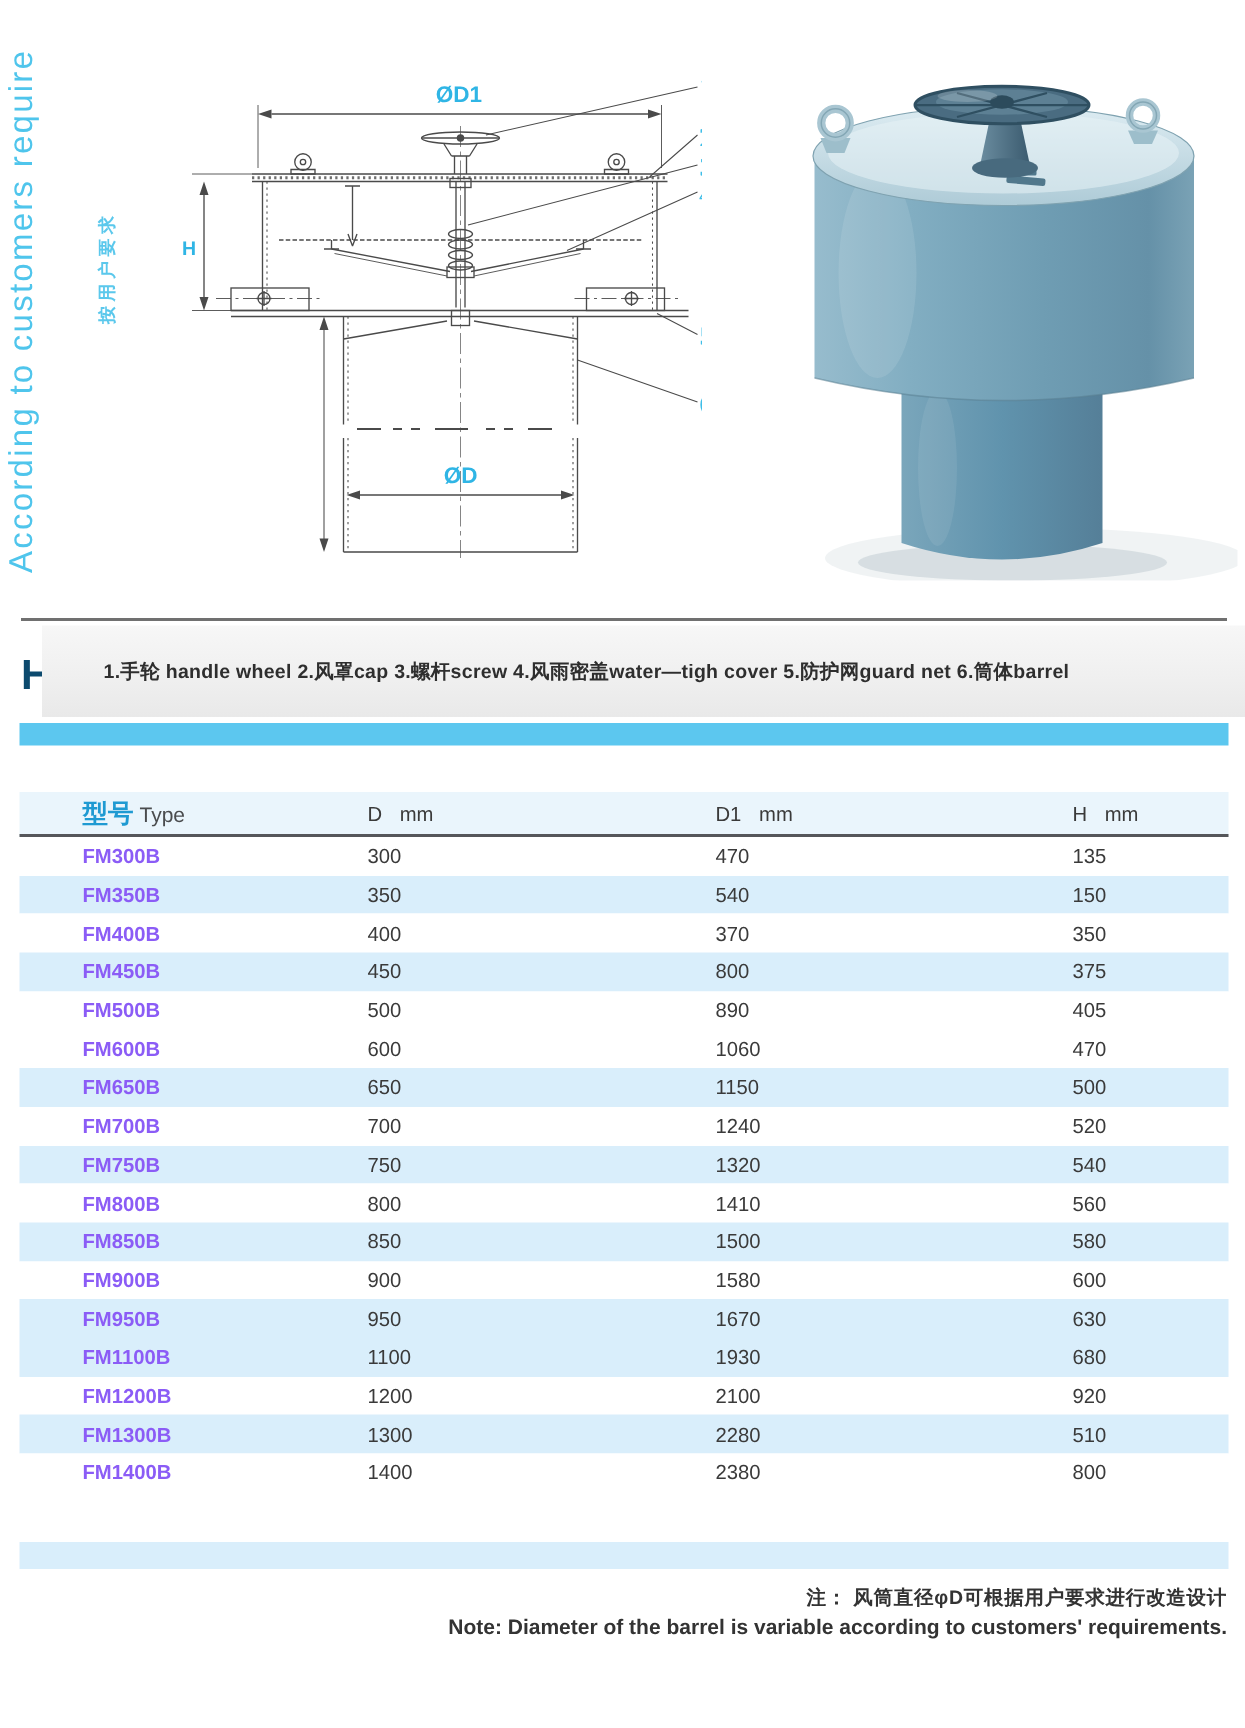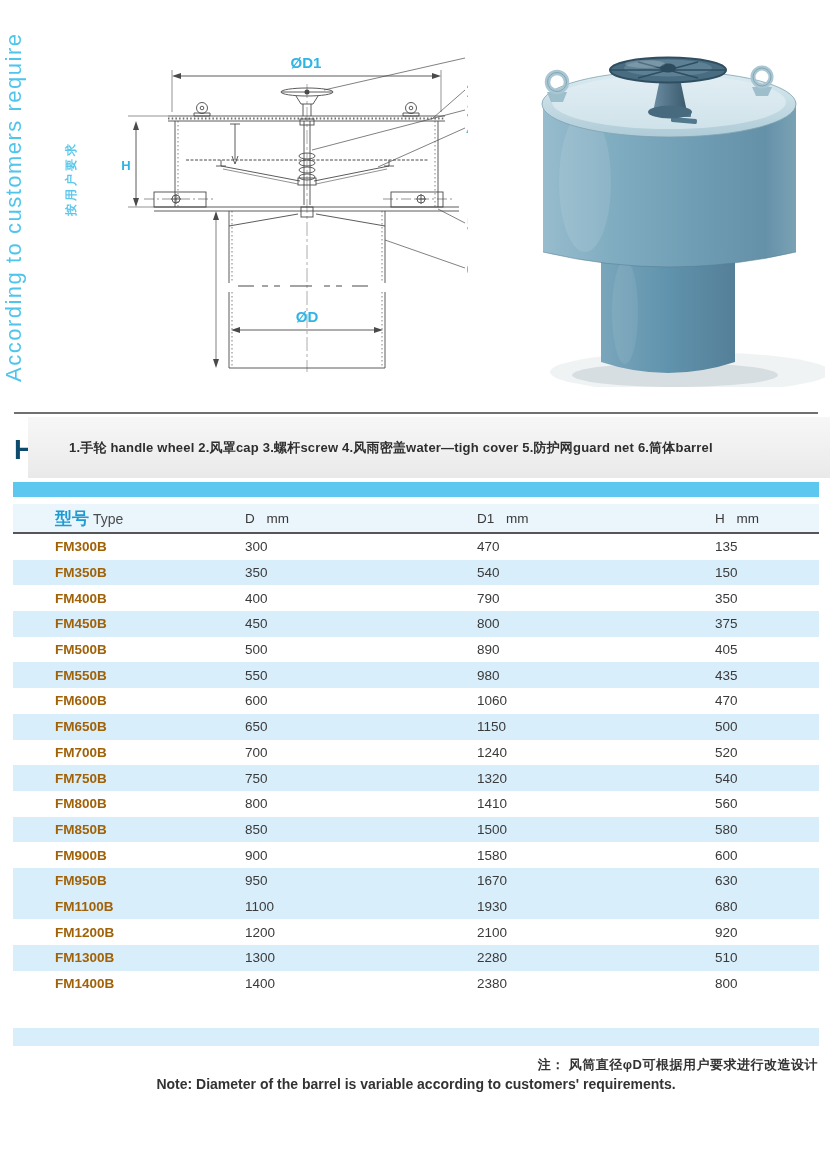--- a/index.html
+++ b/index.html
@@ -31,43 +31,43 @@
   .legend-box{
     position:absolute;left:28px;top:417px;width:804px;height:61px;
     background:linear-gradient(180deg,#f7f7f7 0%,#efefef 60%,#e9e9e9 100%);
   }
   .legend-text{
     position:absolute;left:41px;top:22px;font-size:13px;font-weight:700;color:#2e2e2e;
     letter-spacing:.2px;white-space:nowrap;
   }
   
   .topbar{position:absolute;left:13px;top:482px;width:806px;height:15px;background:#5cc7ef;}
-  .spec-table{position:absolute;left:13px;top:504px;width:806px;}
+  .spec-table{position:absolute;left:13px;top:528px;width:806px;}
   .t-head{
     display:grid;grid-template-columns:190px 232px 238px 1fr;align-items:center;
     padding-left:42px;height:28px;background:#eaf5fc;border-bottom:2px solid #55565a;
   }
   .h-type{font-size:14px;color:#4a4c4e;}
   .h-type .cn{font-size:17px;font-weight:700;color:#1f9ad2;margin-right:4px;}
   .h-dim{font-size:13.5px;color:#3a3a3a;word-spacing:8px;}
   .t-row{
     display:grid;grid-template-columns:190px 232px 238px 1fr;align-items:center;
     padding-left:42px;height:25.7px;background:#ffffff;
   }
   .t-row.alt{background:#d9eefb;}
   .c{font-size:13.5px;color:#3a3a3a;}
-  .c1{font-weight:700;color:#a16207;}
+  .c1{font-weight:700;color:#8b5cf6;}
   .empty-row{position:absolute;left:13px;top:1028px;width:806px;height:18px;background:#d9eefb;}
   
   .note-cn{
     position:absolute;left:14px;top:1056px;width:804px;text-align:right;
     font-size:13px;font-weight:700;color:#333;letter-spacing:.5px;
   }
   .note-en{
-    position:absolute;left:14px;top:1076px;width:804px;text-align:center;
+    position:absolute;left:14px;top:1076px;width:804px;text-align:right;
     font-size:14px;font-weight:700;color:#333;
   }
   svg text{font-family:"Liberation Sans", sans-serif;}
   svg text.callout{font-family:"DejaVu Serif", serif;}
 </style>
 </head>
 <body>
 
 <div class="side-text">According to customers require</div>
 <div class="side-text-cn">按用户要求</div>
@@ -250,44 +250,38 @@
   <div class="t-row alt">
     <div class="c c1">FM350B</div>
     <div class="c c2">350</div>
     <div class="c c3">540</div>
     <div class="c c4">150</div>
   </div>
 
   <div class="t-row">
     <div class="c c1">FM400B</div>
     <div class="c c2">400</div>
-    <div class="c c3">790</div>
+    <div class="c c3">370</div>
     <div class="c c4">350</div>
   </div>
 
   <div class="t-row alt">
     <div class="c c1">FM450B</div>
     <div class="c c2">450</div>
     <div class="c c3">800</div>
     <div class="c c4">375</div>
   </div>
 
   <div class="t-row">
     <div class="c c1">FM500B</div>
     <div class="c c2">500</div>
     <div class="c c3">890</div>
     <div class="c c4">405</div>
   </div>
 
-  <div class="t-row alt">
-    <div class="c c1">FM550B</div>
-    <div class="c c2">550</div>
-    <div class="c c3">980</div>
-    <div class="c c4">435</div>
-  </div>
 
   <div class="t-row">
     <div class="c c1">FM600B</div>
     <div class="c c2">600</div>
     <div class="c c3">1060</div>
     <div class="c c4">470</div>
   </div>
 
   <div class="t-row alt">
     <div class="c c1">FM650B</div>

